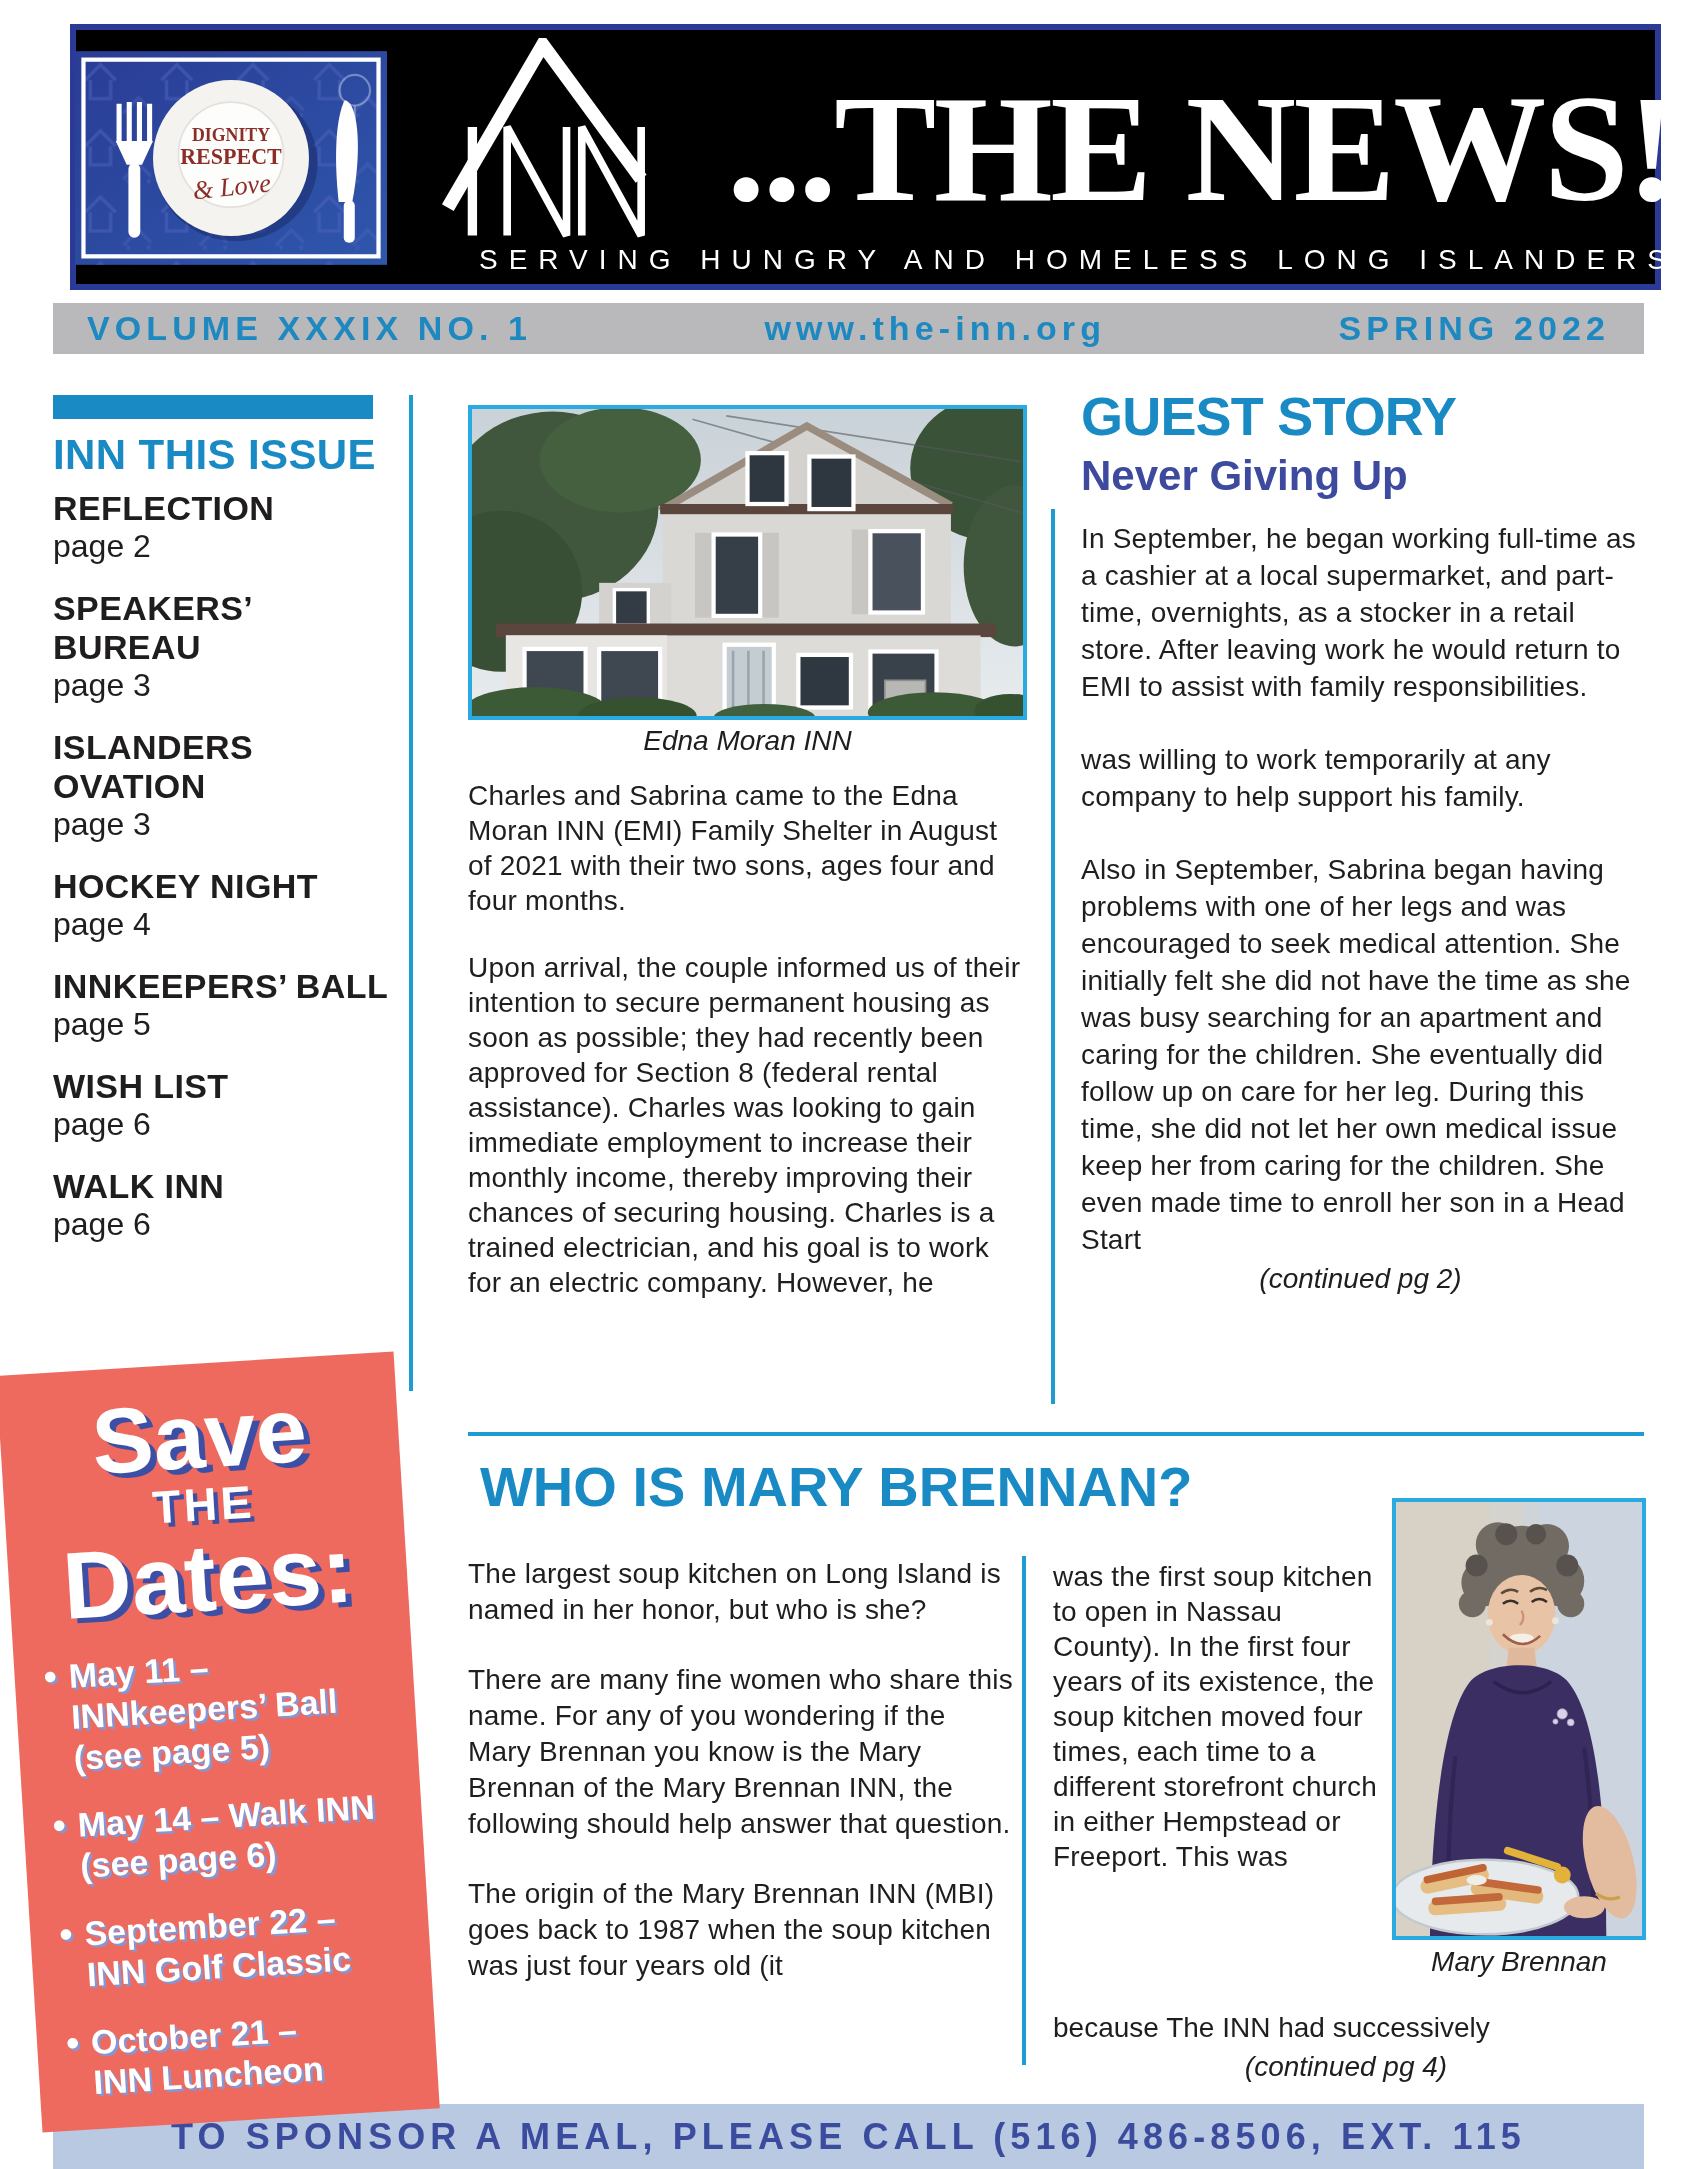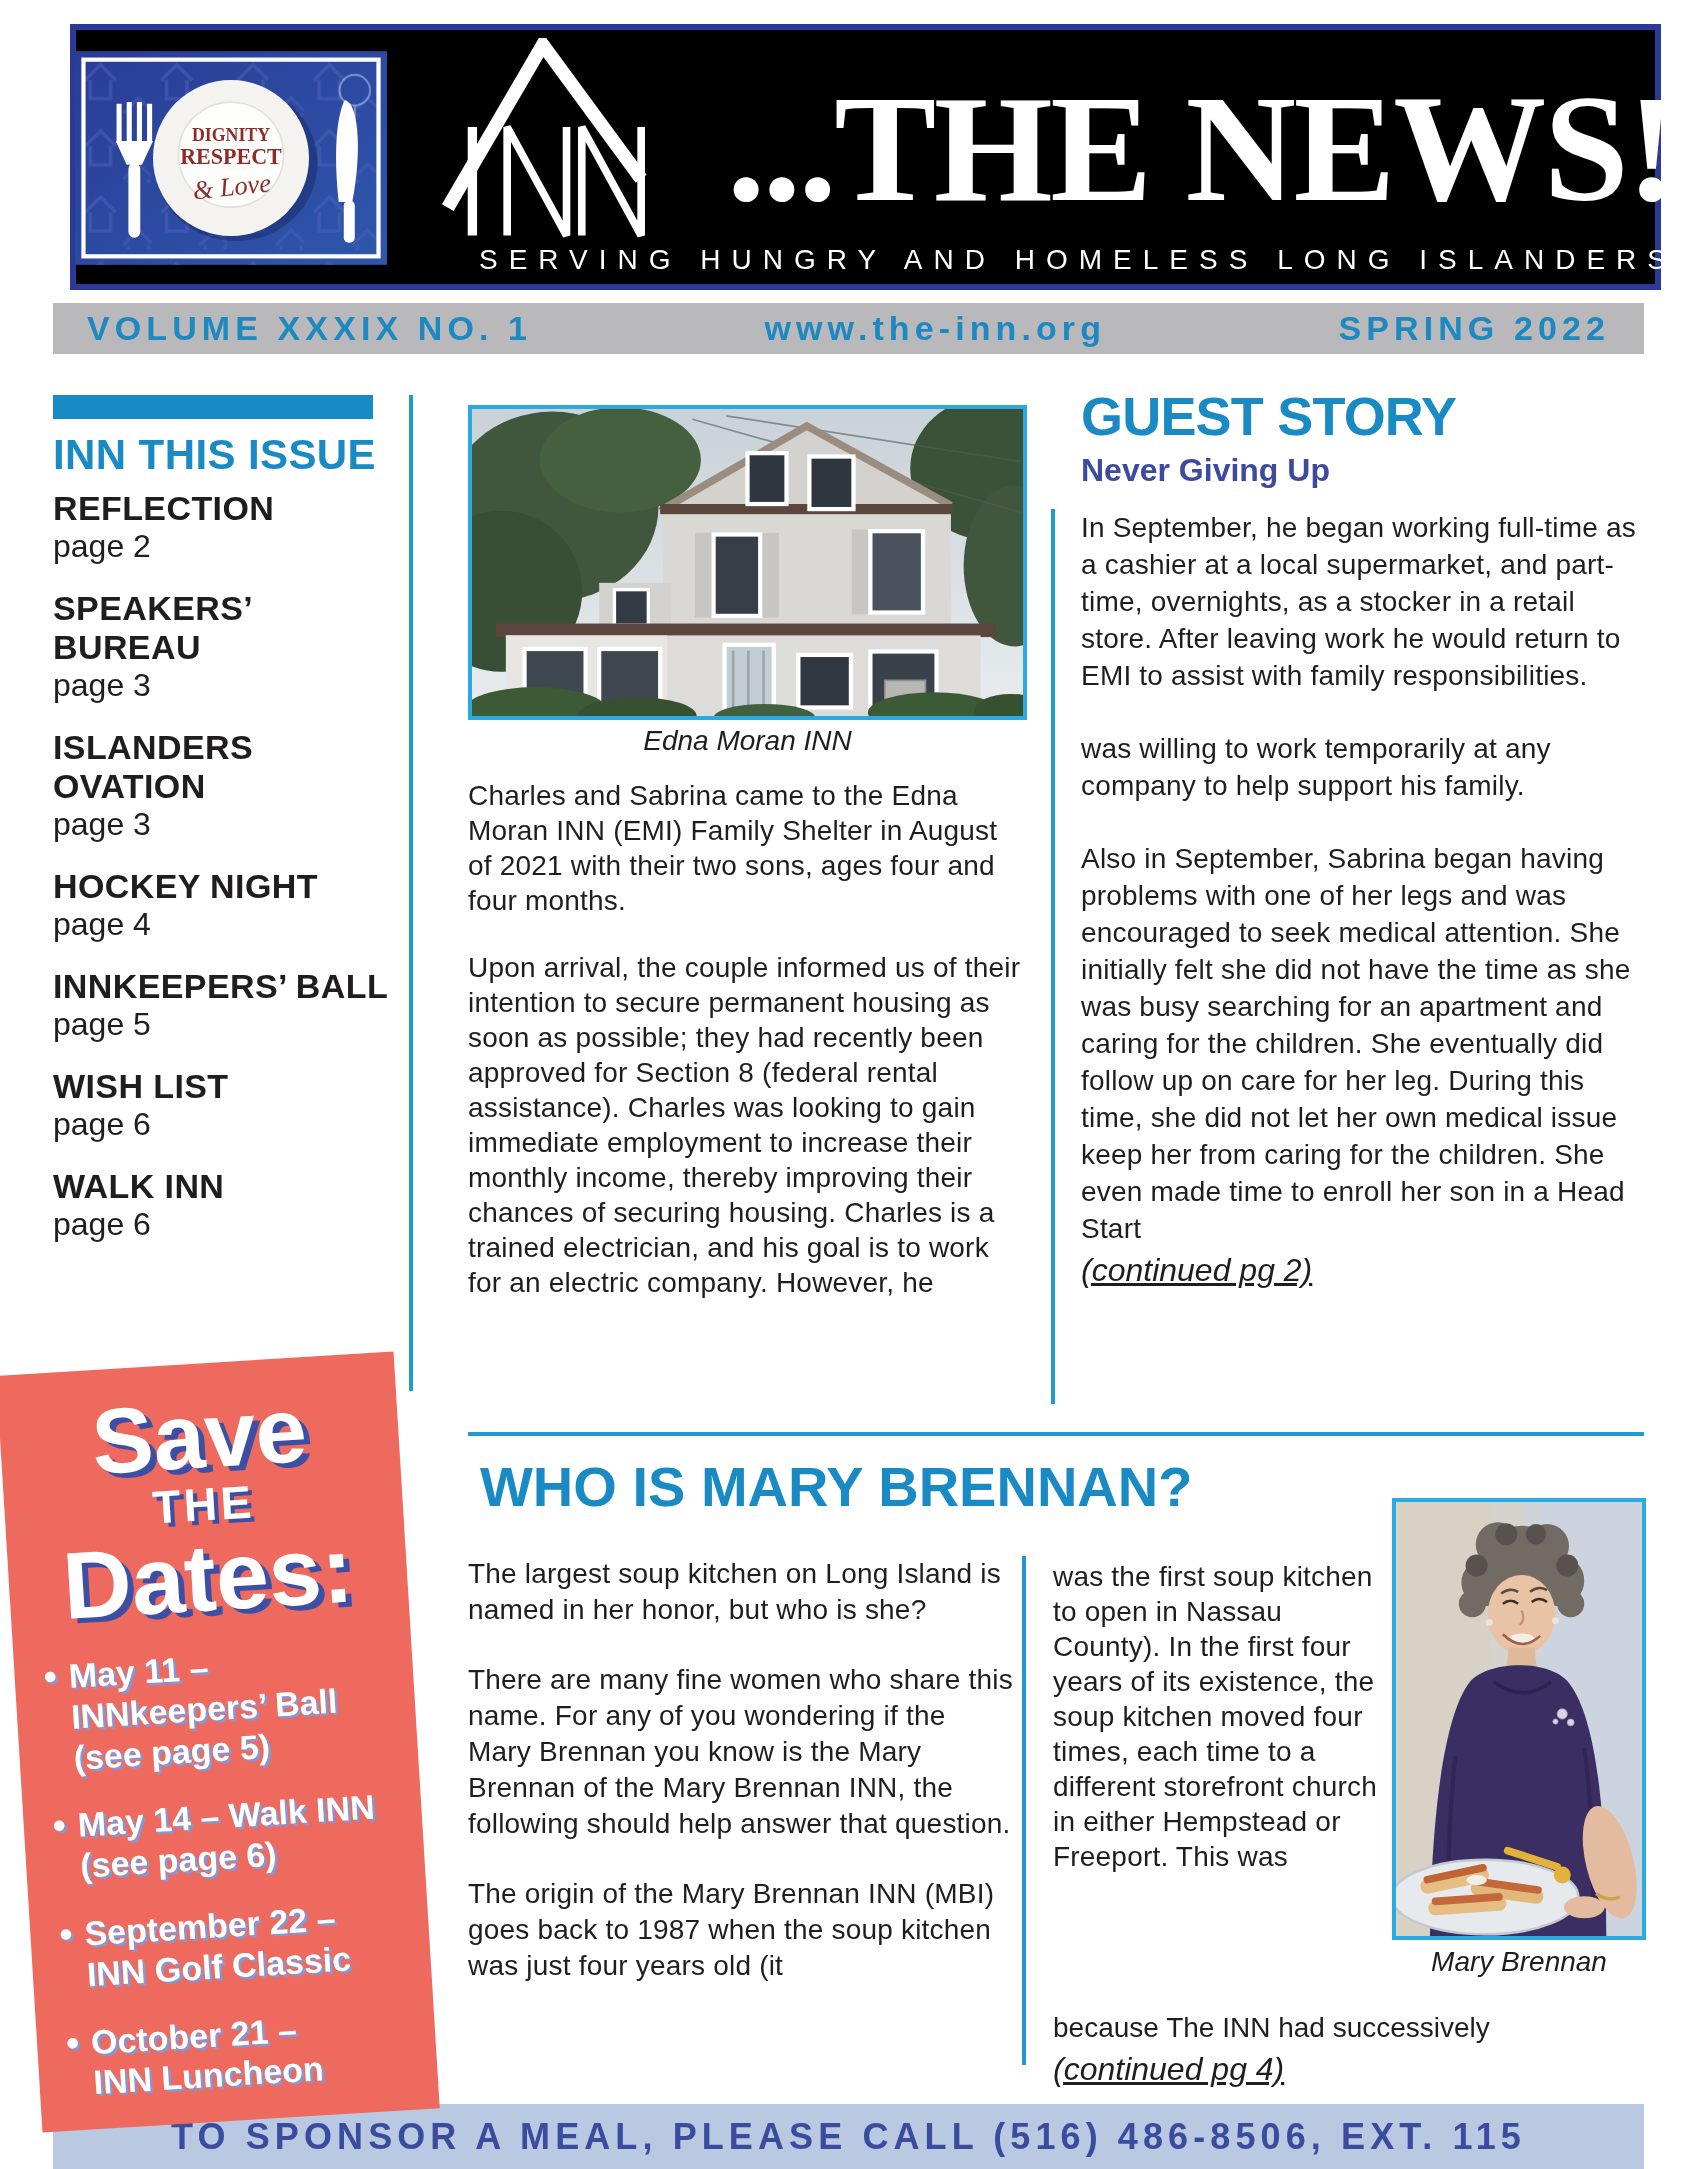--- a/index.html
+++ b/index.html
@@ -36,24 +36,24 @@
   .rule{left:468px;top:1432px;width:1176px;height:4.2px;background:#1e9cd2;}
 
   
   .photo{border:4.2px solid #29abe2;background:#dfe3e6;}
   .caption{font-size:28px;font-style:italic;text-align:center;color:#1f1d1e;}
 
   
   .col p{margin:0;font-size:28px;letter-spacing:0.2px;color:#1f1d1e;}
   .mid-col p{line-height:35px;margin-bottom:32px;}
   .right-col p{line-height:37px;margin-bottom:36px;}
-  .continued{font-style:italic;text-align:left;font-size:32px;text-decoration:underline;}
+  .continued{font-style:italic;text-align:center;font-size:28px;}
 
   .gs-head{color:#1a8ac4;font-size:54px;font-weight:800;line-height:1.06;letter-spacing:-0.8px;}
-  .gs-sub{color:#3d4a9e;font-size:32px;font-weight:800;line-height:1.05;margin-top:8.5px;margin-bottom:22px;}
+  .gs-sub{color:#3d4a9e;font-size:42px;font-weight:800;line-height:1.05;margin-top:8.5px;margin-bottom:22px;}
 
   .mb-head{color:#1a8ac4;font-size:56px;font-weight:800;letter-spacing:0;line-height:1;}
   .mb-left p{line-height:36px;margin-bottom:34px;}
   .mb-right p{line-height:35px;margin-bottom:0;}
   .wide-line{font-size:28px;line-height:35px;}
 
   
   .save-box{left:18.6px;top:1363px;width:398px;height:758px;background:#ee6a5f;
         transform:rotate(-3.5deg);transform-origin:50% 50%;z-index:6;box-sizing:border-box;
         padding-top:29px;}

